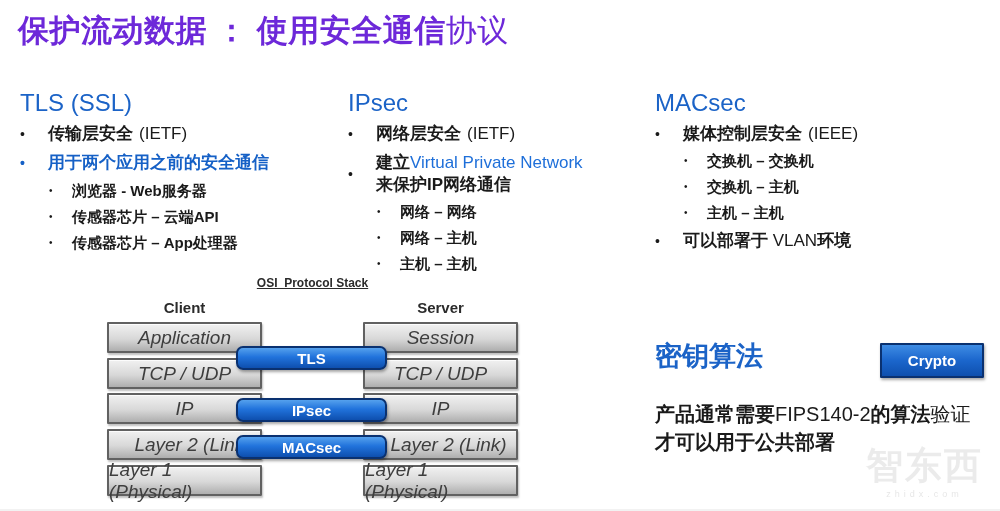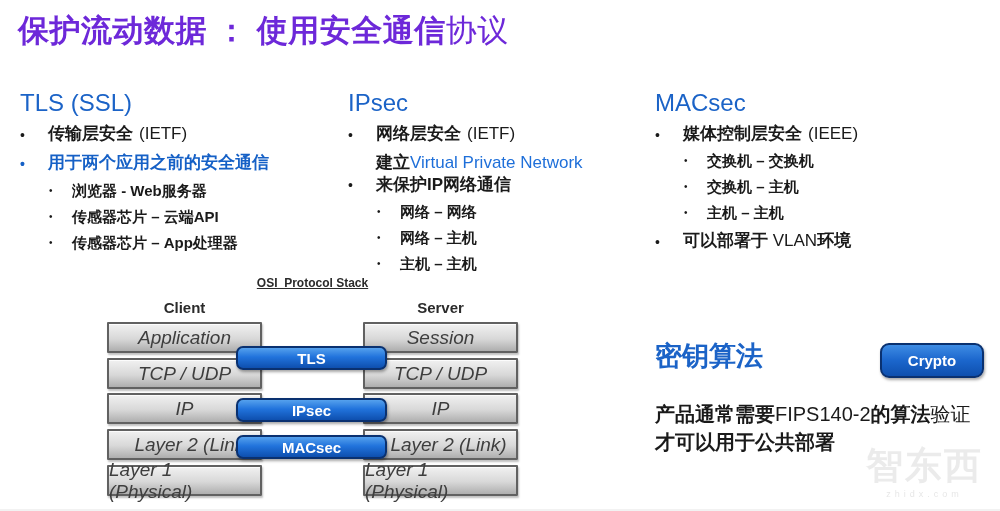--- a/index.html
+++ b/index.html
@@ -8,21 +8,21 @@
     font-family:"Liberation Sans","DejaVu Sans",sans-serif; color:#1a1a1a;
   }
   
   #title{position:absolute; left:18px; top:10px; font-size:31px; color:#6d28d9; letter-spacing:.5px; white-space:pre;}
   #title .t-bold{font-weight:700;}
   #title .t-normal{font-weight:400;}
   
   .col{position:absolute; top:90px; width:335px;}
   #col-tls{left:20px;} #col-ipsec{left:348px;} #col-macsec{left:655px;}
   .col-heading{font-size:24px; color:#1B63C7; font-weight:500; margin:0 0 8px 0; line-height:1.05;}
-  .row{display:flex; align-items:flex-end; font-size:17px; line-height:1.25; margin-bottom:8px;}
+  .row{display:flex; align-items:center; font-size:17px; line-height:1.25; margin-bottom:8px;}
   .row .marker{flex:none; width:28px; font-size:14px; padding-top:2px; color:#1a1a1a;}
   .row.blue, .row.blue .marker{color:#1560C6; font-weight:700;}
   .zh{font-weight:700;}
   .en{font-weight:400;}
   .en-blue{font-weight:400; color:#1E6FD9;}
   .gap{margin-left:6px;}
   .subrow{display:flex; align-items:flex-start; font-size:15px; line-height:1.2; margin:0 0 8px 29px; font-weight:600;}
   .subrow .marker{flex:none; width:23px; font-size:10px; padding-top:3px; font-weight:400;}
   .marker::before{content:"\2022";}
   
@@ -41,21 +41,21 @@
   .proto-bar{position:absolute; left:236px; width:151px; height:24px; box-sizing:border-box;
     border:2px solid #0A3170; border-radius:7px;
     background:linear-gradient(180deg,#55A1ED 0%,#2173DC 45%,#0E4FAE 100%);
     color:#ffffff; font-size:15px; font-weight:700;
     display:flex; align-items:center; justify-content:center;
     box-shadow:1px 2px 3px rgba(0,0,0,0.35); z-index:3;}
   #bar-tls{top:346px;} #bar-ipsec{top:398px;} #bar-macsec{top:435px;}
   
   #key-heading{position:absolute; left:655px; top:338px; font-size:27px; font-weight:700; color:#1B63C7;}
   #crypto-btn{position:absolute; left:880px; top:343px; width:104px; height:35px; box-sizing:border-box;
-    border:2px solid #0A3170; border-radius:9px;
+    border:2px solid #0A3170; border-radius:1px;
     background:linear-gradient(180deg,#3E8CE4 0%,#1B66CC 50%,#0E4FAE 100%);
     color:#ffffff; font-size:15px; font-weight:700;
     display:flex; align-items:center; justify-content:center;
     box-shadow:1px 2px 3px rgba(0,0,0,0.35); cursor:pointer;}
   #fips-text{position:absolute; left:655px; top:400px; width:345px; font-size:20px; line-height:28px; color:#1a1a1a;}
   
   #watermark{position:absolute; left:852px; top:446px; width:145px; text-align:center; pointer-events:none;}
   #watermark .wm-logo{font-size:37px; font-weight:700; color:rgba(190,190,190,0.30); letter-spacing:2px; line-height:1.1;
     text-shadow:0 1px 1px rgba(255,255,255,.9);}
   #watermark .wm-domain{font-size:9px; letter-spacing:4px; color:rgba(190,190,190,0.38); margin-top:2px;}

